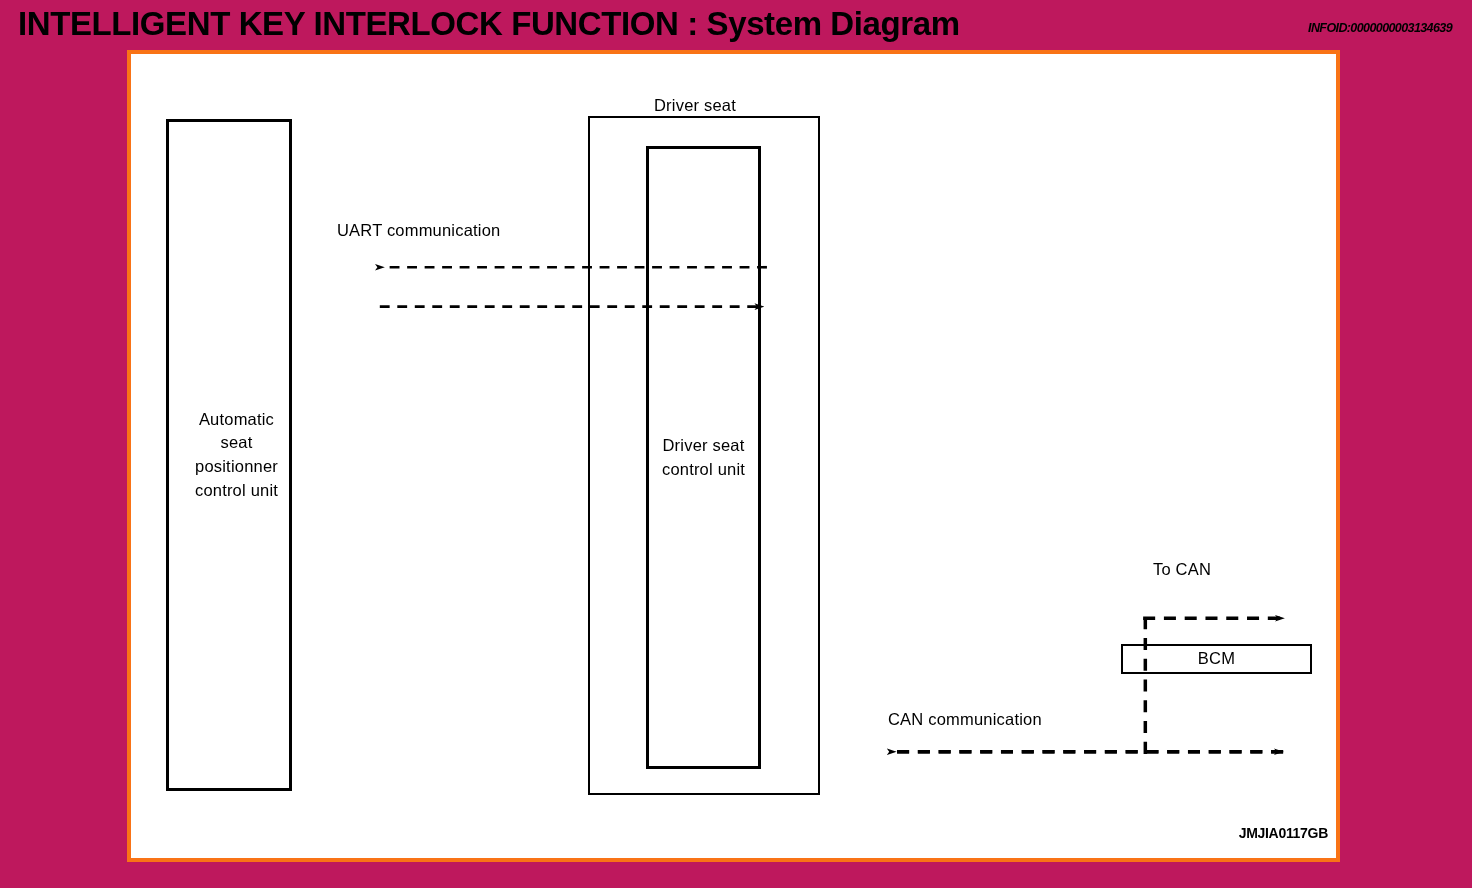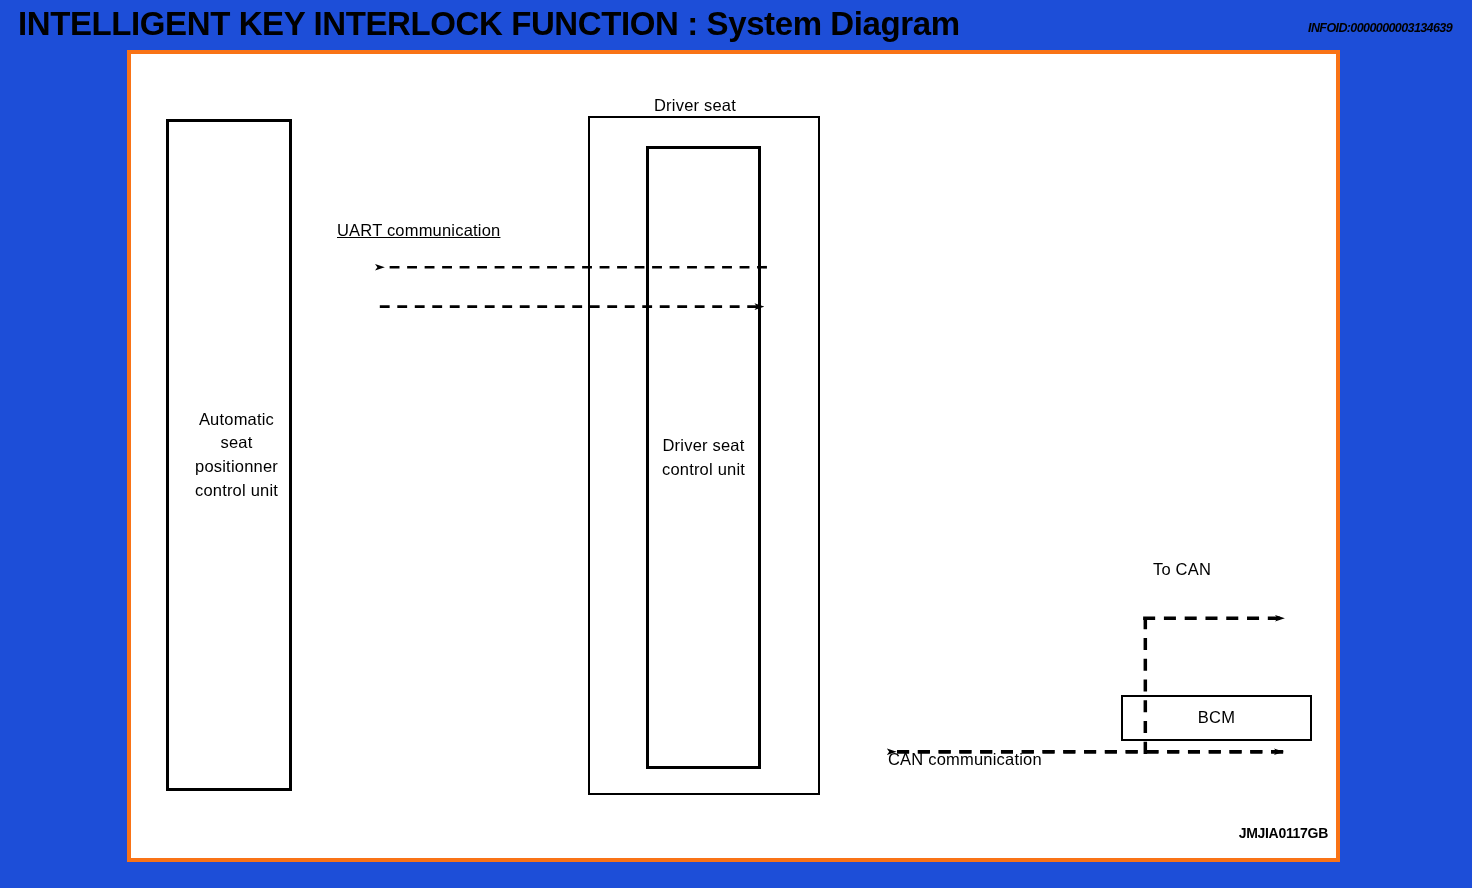--- a/index.html
+++ b/index.html
@@ -9,21 +9,21 @@
     background: #ffffff;
   }
   body {
     font-family: "Liberation Sans", sans-serif;
     color: #000000;
   }
   #page {
     position: relative;
     width: 1472px;
     height: 888px;
-    background: #1d4ed8;
+    background: #be185d;
     overflow: hidden;
   }
 
   
   #page-title {
     position: absolute;
     left: 18px;
     top: 6px;
     font-size: 33px;
     font-weight: bold;
@@ -110,21 +110,20 @@
     left: 650px;
     top: 92px;
   }
   #label-uart {
     left: 333px;
     top: 217px;
   }
   #label-can {
     left: 884px;
     top: 706px;
-    margin-top: 40px;
   }
   #label-to-can {
     left: 1125px;
     top: 556px;
   }
   #plate-code {
     position: absolute;
     right: 8px;
     bottom: 17px;
     font-size: 14px;
@@ -167,25 +166,25 @@
       </div>
     </div>
 
     <div class="box" id="box-driver-seat-control-unit" style="left:515px; top:92px; width:115px; height:623px;">
       <div>
         <div>Driver seat</div>
         <div>control unit</div>
       </div>
     </div>
 
-    <div class="box" id="box-bcm" style="left:990px; top:641px; width:191px; height:46px;">
+    <div class="box" id="box-bcm" style="left:990px; top:590px; width:191px; height:30px;">
       <span>BCM</span>
     </div>
 
-    <div class="label" id="label-uart" style="left:206px; top:167px;text-decoration:underline;">UART communication</div>
+    <div class="label" id="label-uart" style="left:206px; top:167px;">UART communication</div>
 
     <div class="label" id="label-can" style="left:757px; top:656px;">CAN communication</div>
 
     <div class="label" id="label-to-can" style="left:998px; top:506px;margin-left:24px;">To CAN</div>
 
     <div id="plate-code">JMJIA0117GB</div>
 
     <svg id="connectors" viewBox="0 0 1213 812" width="1213" height="812">
       <defs>
         <marker id="arrow-right" markerWidth="9" markerHeight="9" refX="8.4" refY="3.2" orient="auto" markerUnits="userSpaceOnUse">

